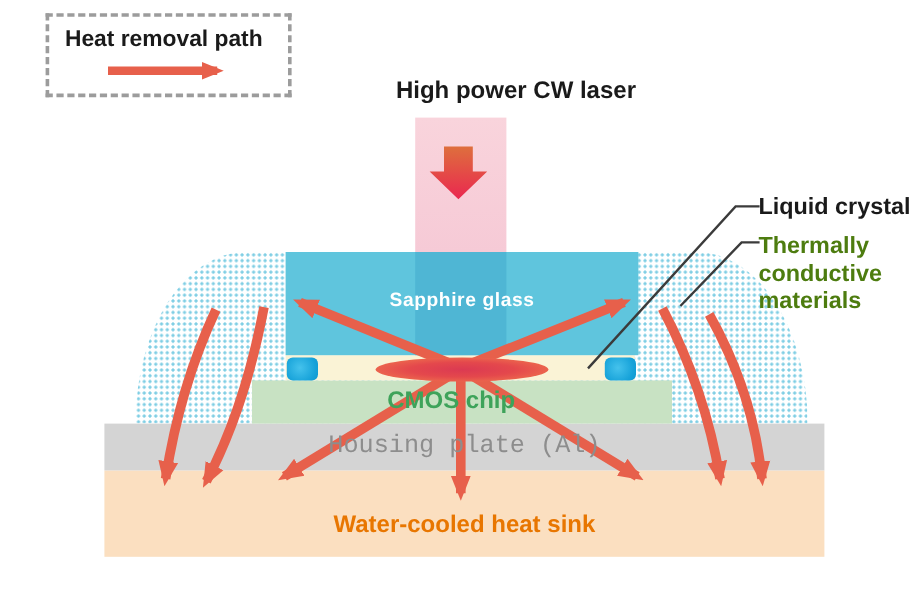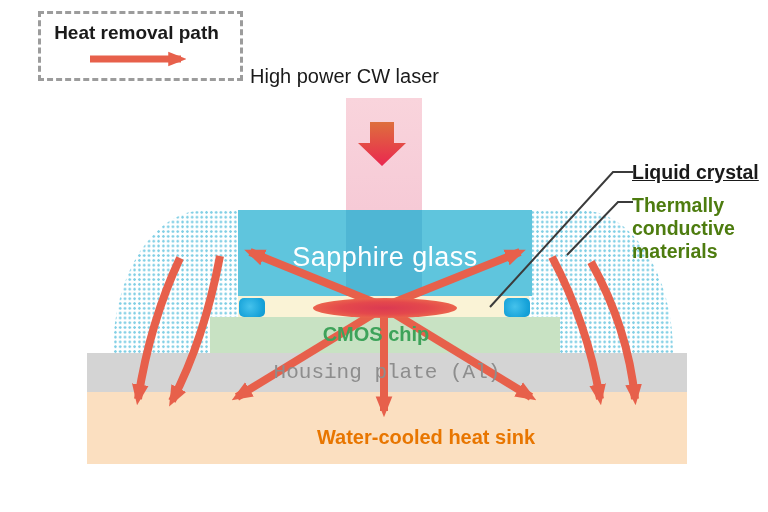--- a/index.html
+++ b/index.html
@@ -24,26 +24,26 @@
     background:radial-gradient(circle at 42% 45%,#45c2ec 0%,#16a2d9 70%,#0f97cf 100%);}
   .spacer.l{left:239px;} .spacer.r{left:504px;}
   .cmos{left:210px;top:317px;width:350px;height:36px;background:#c8e2c3;}
   .housing{left:87px;top:353px;width:600px;height:39px;background:#d4d4d4;}
   .heatsink{left:87px;top:392px;width:600px;height:72px;background:#fbdfc0;}
   
   .legend{left:38px;top:11px;width:205px;height:70px;border:3px dashed #9c9c9c;box-sizing:border-box;}
   .legend-label{left:34px;top:22px;width:205px;text-align:center;font-size:19px;font-weight:bold;color:#1a1a1a;}
   
   .t{white-space:pre;}
-  .laser-label{left:250px;top:65px;width:280px;text-align:left;font-size:20px;font-weight:normal;color:#1a1a1a;}
-  .sapphire-label{left:238px;top:242px;width:294px;text-align:center;font-size:27px;font-weight:400;color:#ffffff;letter-spacing:0.5px;}
+  .laser-label{left:250px;top:65px;width:280px;text-align:right;font-size:20px;font-weight:bold;color:#1a1a1a;}
+  .sapphire-label{left:238px;top:242px;width:294px;text-align:center;font-size:16px;font-weight:700;color:#ffffff;letter-spacing:0.5px;}
   .cmos-label{left:210px;top:323px;width:332px;text-align:center;font-size:20px;font-weight:bold;color:#3ea35a;}
   .housing-label{left:87px;top:361px;width:600px;text-align:center;font-size:21px;font-weight:400;color:#8d8d8d;font-family:Liberation Mono, monospace;}
-  .heatsink-label{left:87px;top:426px;width:600px;text-align:center;font-size:20px;font-weight:bold;color:#e87600;padding-left:39px;}
-  .lc-label{left:632px;top:161px;font-size:19.5px;font-weight:bold;color:#1a1a1a;text-decoration:underline;}
+  .heatsink-label{left:87px;top:426px;width:600px;text-align:center;font-size:20px;font-weight:bold;color:#e87600;}
+  .lc-label{left:632px;top:161px;font-size:19.5px;font-weight:bold;color:#1a1a1a;}
   .tcm-label{left:632px;top:194px;width:116px;font-size:19.5px;font-weight:bold;color:#4d7c0f;line-height:23px;white-space:normal;}
   svg.overlay{position:absolute;left:0;top:0;}
 </style>
 </head>
 <body>
 
 <div class="canvas">
 
   <div class="abs dome"></div>
 

